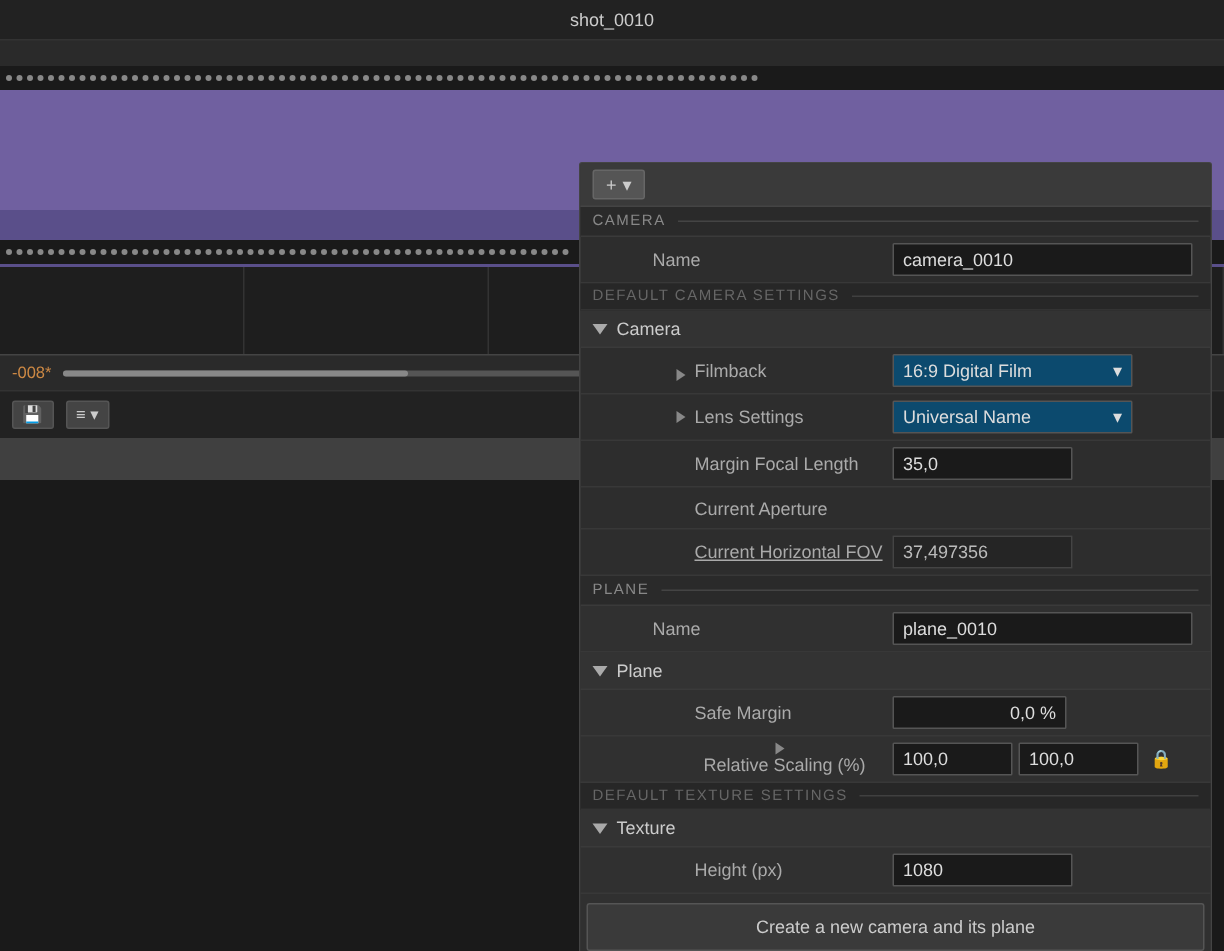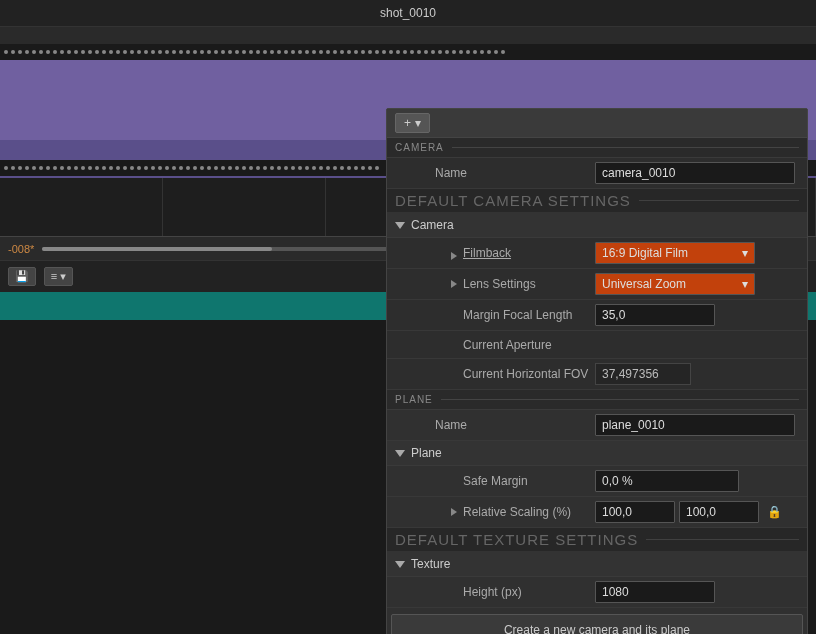--- a/index.html
+++ b/index.html
@@ -12,21 +12,21 @@
       color: #cccccc;
       overflow: hidden;
       position: relative;
     }
 
     
     .timeline-area {
       position: absolute;
       top: 0; left: 0; right: 0;
       height: 320px;
-      background: #0f766e;
+      background: #404040;
     }
 
     .shot-label {
       text-align: center;
       padding: 6px 0;
       color: #cccccc;
       font-size: 12px;
       background: #222;
     }
 
@@ -194,21 +194,21 @@
       background: #1a1a1a;
       border: 1px solid #555;
       color: #ddd;
       padding: 3px 6px;
       font-size: 12px;
       width: 100%;
       border-radius: 1px;
     }
 
     .dropdown-input {
-      background: #c2410c;
+      background: #0c4a6e;
       border: 1px solid #555;
       color: #ddd;
       padding: 3px 6px;
       font-size: 12px;
       width: 160px;
       border-radius: 1px;
       display: flex;
       align-items: center;
       justify-content: space-between;
       cursor: pointer;
@@ -223,21 +223,21 @@
       width: 120px;
       border-radius: 1px;
     }
 
     .read-only-value {
       color: #bbb;
       font-size: 12px;
       background: #252525;
       border: 1px solid #444;
       padding: 3px 6px;
-      width: 96px;
+      width: 120px;
       display: inline-block;
     }
 
     .subsection-header {
       display: flex;
       align-items: center;
       padding: 5px 8px;
       background: #333;
       border-bottom: 1px solid #3a3a3a;
       cursor: pointer;
@@ -261,21 +261,21 @@
 
     .subsection-label {
       color: #ccc;
       font-size: 12px;
       font-weight: 500;
     }
 
     .default-settings-header {
       background: #272727;
       padding: 3px 8px;
-      font-size: 15px;
+      font-size: 10px;
       color: #666;
       text-transform: uppercase;
       letter-spacing: 1px;
       border-bottom: 1px solid #333;
       display: flex;
       align-items: center;
     }
 
     .default-settings-header::after {
       content: '';
@@ -506,40 +506,40 @@
   <div class="default-settings-header">
     <span>DEFAULT CAMERA SETTINGS</span>
   </div>
 
   <div class="subsection-header">
     <div class="triangle down"></div>
     <span class="subsection-label">Camera</span>
   </div>
 
   <div class="field-row">
-    <div class="field-label" style="padding-left:16px; display:flex; align-items:flex-end;text-decoration:underline;">
+    <div class="field-label" style="padding-left:16px; display:flex; align-items:flex-end;">
       <span class="expand-triangle"></span>
       <span>Filmback</span>
     </div>
     <div class="field-value">
       <div class="dropdown-input">
         <span>16:9 Digital Film</span>
         <span>▾</span>
       </div>
     </div>
   </div>
 
   <div class="field-row">
     <div class="field-label" style="padding-left:16px; display:flex; align-items:center;">
       <span class="expand-triangle"></span>
       <span>Lens Settings</span>
     </div>
     <div class="field-value">
       <div class="dropdown-input">
-        <span>Universal Zoom</span>
+        <span>Universal Name</span>
         <span>▾</span>
       </div>
     </div>
   </div>
 
   <div class="field-row">
     <div class="field-label" style="padding-left:28px;">
       <span>Margin Focal Length</span>
     </div>
     <div class="field-value">
@@ -547,21 +547,21 @@
     </div>
   </div>
 
   <div class="field-row">
     <div class="field-label" style="padding-left:28px;">
       <span>Current Aperture</span>
     </div>
   </div>
 
   <div class="field-row">
-    <div class="field-label" style="padding-left:28px;">
+    <div class="field-label" style="padding-left:28px;text-decoration:underline;">
       <span>Current Horizontal FOV</span>
     </div>
     <div class="field-value">
       <span class="read-only-value">37,497356</span>
     </div>
   </div>
 
   <div class="plane-section">
     <div class="section-header">
       <span>PLANE</span>
@@ -578,26 +578,26 @@
     <div class="subsection-header">
       <div class="triangle down"></div>
       <span class="subsection-label">Plane</span>
     </div>
 
     <div class="field-row">
       <div class="field-label" style="padding-left:28px;">
         <span>Safe Margin</span>
       </div>
       <div class="field-value">
-        <input class="number-input" type="text" value="0,0 %" style="width: 144px;">
+        <input class="number-input" type="text" value="0,0 %" style="width: 116px; text-align: right;">
       </div>
     </div>
 
     <div class="field-row">
-      <div class="field-label" style="padding-left:16px; display:flex; align-items:center;">
+      <div class="field-label" style="padding-left:16px; display:flex; align-items:center;flex-direction:column;">
         <span class="expand-triangle"></span>
         <span>Relative Scaling (%)</span>
       </div>
       <div class="field-value">
         <div class="scaling-row">
           <input class="number-input" type="text" value="100,0" style="width: 80px;">
           <input class="number-input" type="text" value="100,0" style="width: 80px;">
           <span class="lock-icon">🔒</span>
         </div>
       </div>

